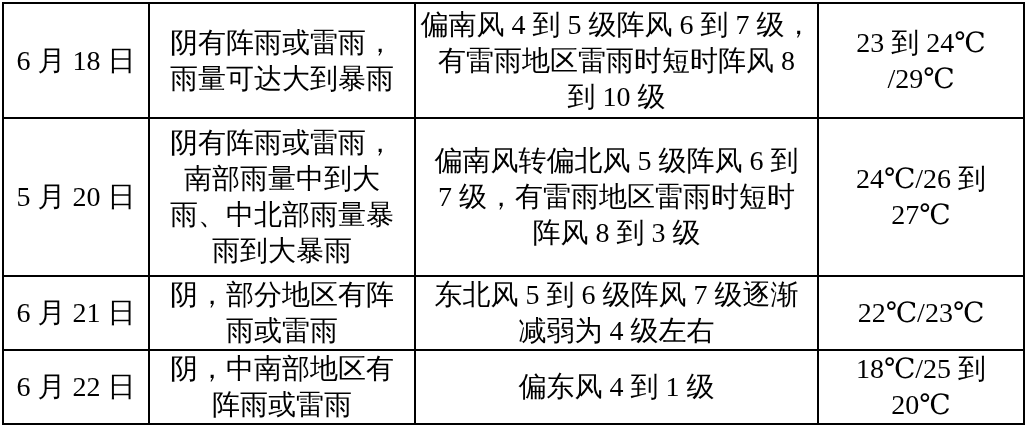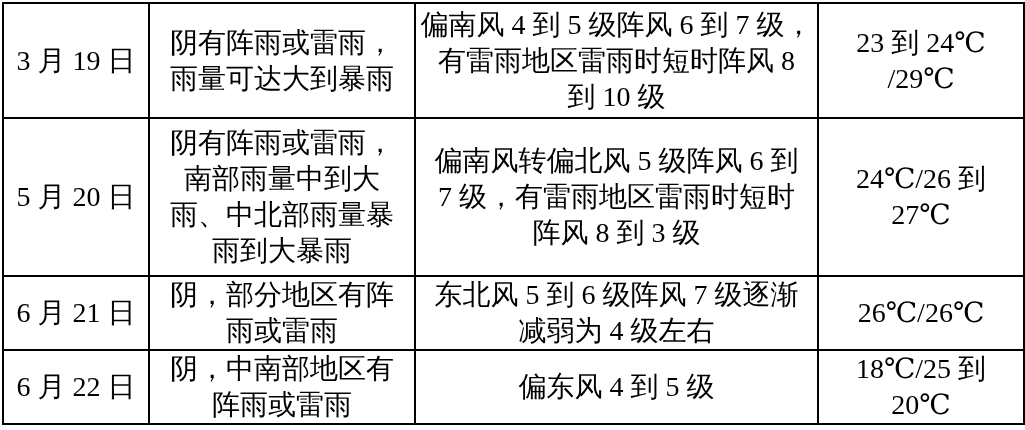--- a/index.html
+++ b/index.html
@@ -51,21 +51,21 @@
 <div class="page">
   <table class="forecast">
     <colgroup>
       <col class="c-date">
       <col class="c-weather">
       <col class="c-wind">
       <col class="c-temp">
     </colgroup>
     <tbody>
       <tr class="row-1">
-        <td>3 月 19 日</td>
+        <td>6 月 18 日</td>
         <td>阴有阵雨或雷雨，
 雨量可达大到暴雨</td>
         <td>偏南风 4 到 5 级阵风 6 到 7 级，
 有雷雨地区雷雨时短时阵风 8
 到 10 级</td>
         <td>23 到 24℃
 /29℃</td>
       </tr>
       <tr class="row-2">
         <td>5 月 20 日</td>
@@ -78,25 +78,25 @@
 阵风 8 到 3 级</td>
         <td>24℃/26 到
 27℃</td>
       </tr>
       <tr class="row-3">
         <td>6 月 21 日</td>
         <td>阴，部分地区有阵
 雨或雷雨</td>
         <td>东北风 5 到 6 级阵风 7 级逐渐
 减弱为 4 级左右</td>
-        <td>26℃/26℃</td>
+        <td>22℃/23℃</td>
       </tr>
       <tr class="row-4">
         <td>6 月 22 日</td>
         <td>阴，中南部地区有
 阵雨或雷雨</td>
-        <td>偏东风 4 到 5 级</td>
+        <td>偏东风 4 到 1 级</td>
         <td>18℃/25 到
 20℃</td>
       </tr>
     </tbody>
   </table>
 </div>
 
 </body></html>

